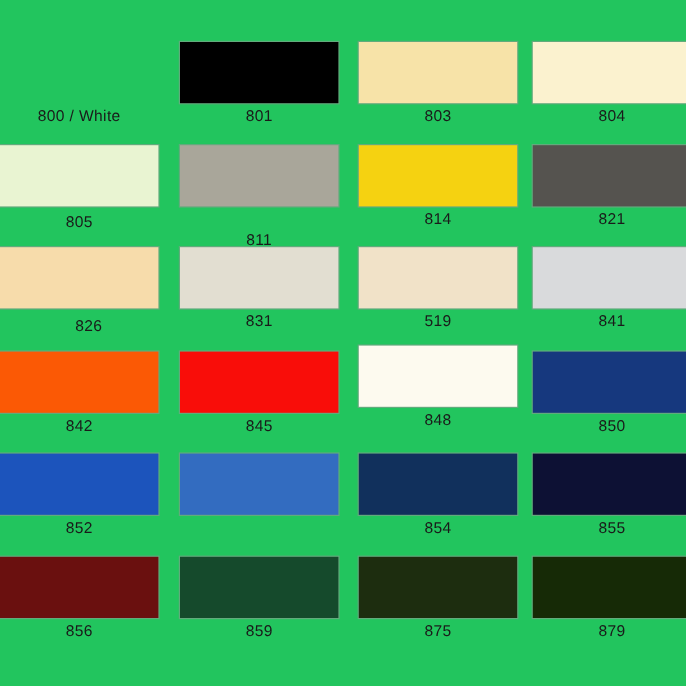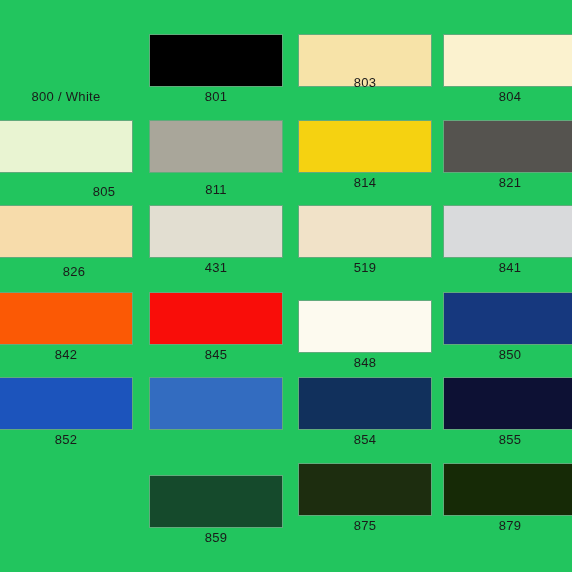--- a/index.html
+++ b/index.html
@@ -67,67 +67,67 @@
   <div class="swatch-grid" style="background: #22c55e;">
       <div class="swatch-cell no-chip" style="left: 0px; top: 35px;">
         <div class="swatch-label" style="width: 132px; top: 53px;">800 / White</div>
       </div>
       <div class="swatch-cell" style="left: 150px; top: 35px;">
         <div class="swatch-chip bordered" title="#000000" style="background: rgb(0, 0, 0); width: 132px; height: 51px;"></div>
         <div class="swatch-label" style="width: 132px; top: 53px;">801</div>
       </div>
       <div class="swatch-cell" style="left: 299px; top: 35px;">
         <div class="swatch-chip bordered" title="#f7e3a8" style="background: rgb(247, 227, 168); width: 132px; height: 51px;"></div>
-        <div class="swatch-label" style="width: 132px; top: 39px;">803</div>
+        <div class="swatch-label" style="width: 132px; top: 53px;">803</div>
       </div>
       <div class="swatch-cell" style="left: 444px; top: 35px;">
         <div class="swatch-chip bordered" title="#fbf2cf" style="background: rgb(251, 242, 207); width: 132px; height: 51px;"></div>
         <div class="swatch-label" style="width: 132px; top: 53px;">804</div>
       </div>
       <div class="swatch-cell" style="left: 0px; top: 121px;">
         <div class="swatch-chip bordered" title="#e9f4d2" style="background: rgb(233, 244, 210); width: 132px; height: 51px;"></div>
-        <div class="swatch-label" style="width: 132px; top: 62px; margin-left: 38px;">805</div>
+        <div class="swatch-label" style="width: 132px; top: 55px;">805</div>
       </div>
       <div class="swatch-cell" style="left: 150px; top: 121px;">
         <div class="swatch-chip bordered" title="#a9a69a" style="background: rgb(169, 166, 154); width: 132px; height: 51px;"></div>
-        <div class="swatch-label" style="width: 132px; top: 60px;">811</div>
+        <div class="swatch-label" style="width: 132px; top: 70px;">811</div>
       </div>
       <div class="swatch-cell" style="left: 299px; top: 121px;">
         <div class="swatch-chip bordered" title="#f5d211" style="background: rgb(245, 210, 17); width: 132px; height: 51px;"></div>
         <div class="swatch-label" style="width: 132px; top: 53px;">814</div>
       </div>
       <div class="swatch-cell" style="left: 444px; top: 121px;">
         <div class="swatch-chip bordered" title="#55534f" style="background: rgb(85, 83, 79); width: 132px; height: 51px;"></div>
         <div class="swatch-label" style="width: 132px; top: 53px;">821</div>
       </div>
       <div class="swatch-cell" style="left: 0px; top: 206px;">
         <div class="swatch-chip bordered" title="#f7dcab" style="background: rgb(247, 220, 171); width: 132px; height: 51px;"></div>
         <div class="swatch-label" style="width: 132px; top: 57px; margin-left: 8px;">826</div>
       </div>
       <div class="swatch-cell" style="left: 150px; top: 206px;">
         <div class="swatch-chip bordered" title="#e2ded1" style="background: rgb(226, 222, 209); width: 132px; height: 51px;"></div>
-        <div class="swatch-label" style="width: 132px; top: 53px;">431</div>
+        <div class="swatch-label" style="width: 132px; top: 53px;">831</div>
       </div>
       <div class="swatch-cell" style="left: 299px; top: 206px;">
         <div class="swatch-chip bordered" title="#f1e2c8" style="background: rgb(241, 226, 200); width: 132px; height: 51px;"></div>
         <div class="swatch-label" style="width: 132px; top: 53px;">519</div>
       </div>
       <div class="swatch-cell" style="left: 444px; top: 206px;">
         <div class="swatch-chip bordered" title="#d9dadc" style="background: rgb(217, 218, 220); width: 132px; height: 51px;"></div>
         <div class="swatch-label" style="width: 132px; top: 53px;">841</div>
       </div>
       <div class="swatch-cell" style="left: 0px; top: 293px;">
         <div class="swatch-chip bordered" title="#fb5905" style="background: rgb(251, 89, 5); width: 132px; height: 51px;"></div>
         <div class="swatch-label" style="width: 132px; top: 53px;">842</div>
       </div>
       <div class="swatch-cell" style="left: 150px; top: 293px;">
         <div class="swatch-chip bordered" title="#f90d09" style="background: rgb(249, 13, 9); width: 132px; height: 51px;"></div>
         <div class="swatch-label" style="width: 132px; top: 53px;">845</div>
       </div>
-      <div class="swatch-cell" style="left: 299px; top: 301px;">
+      <div class="swatch-cell" style="left: 299px; top: 288px;">
         <div class="swatch-chip bordered" title="#fdfaef" style="background: rgb(253, 250, 239); width: 132px; height: 51px;"></div>
         <div class="swatch-label" style="width: 132px; top: 53px;">848</div>
       </div>
       <div class="swatch-cell" style="left: 444px; top: 293px;">
         <div class="swatch-chip bordered" title="#16387e" style="background: rgb(22, 56, 126); width: 132px; height: 51px;"></div>
         <div class="swatch-label" style="width: 132px; top: 53px;">850</div>
       </div>
       <div class="swatch-cell" style="left: 0px; top: 378px;">
         <div class="swatch-chip bordered" title="#1c54bc" style="background: rgb(28, 84, 188); width: 132px; height: 51px;"></div>
         <div class="swatch-label" style="width: 132px; top: 53px;">852</div>
@@ -136,21 +136,25 @@
         <div class="swatch-chip bordered" title="#336cc0" style="background: rgb(51, 108, 192); width: 132px; height: 51px;"></div>
       </div>
       <div class="swatch-cell" style="left: 299px; top: 378px;">
         <div class="swatch-chip bordered" title="#11305c" style="background: rgb(17, 48, 92); width: 132px; height: 51px;"></div>
         <div class="swatch-label" style="width: 132px; top: 53px;">854</div>
       </div>
       <div class="swatch-cell" style="left: 444px; top: 378px;">
         <div class="swatch-chip bordered" title="#0d1134" style="background: rgb(13, 17, 52); width: 132px; height: 51px;"></div>
         <div class="swatch-label" style="width: 132px; top: 53px;">855</div>
       </div>
-      <div class="swatch-cell" style="left: 150px; top: 476px;">
+      <div class="swatch-cell" style="left: 0px; top: 464px;">
+        <div class="swatch-chip bordered" title="#6a100f" style="background: rgb(106, 16, 15); width: 132px; height: 51px;"></div>
+        <div class="swatch-label" style="width: 132px; top: 53px;">856</div>
+      </div>
+      <div class="swatch-cell" style="left: 150px; top: 464px;">
         <div class="swatch-chip bordered" title="#154a2c" style="background: rgb(21, 74, 44); width: 132px; height: 51px;"></div>
         <div class="swatch-label" style="width: 132px; top: 53px;">859</div>
       </div>
       <div class="swatch-cell" style="left: 299px; top: 464px;">
         <div class="swatch-chip bordered" title="#1d2d0f" style="background: rgb(29, 45, 15); width: 132px; height: 51px;"></div>
         <div class="swatch-label" style="width: 132px; top: 53px;">875</div>
       </div>
       <div class="swatch-cell" style="left: 444px; top: 464px;">
         <div class="swatch-chip bordered" title="#162a06" style="background: rgb(22, 42, 6); width: 132px; height: 51px;"></div>
         <div class="swatch-label" style="width: 132px; top: 53px;">879</div>

